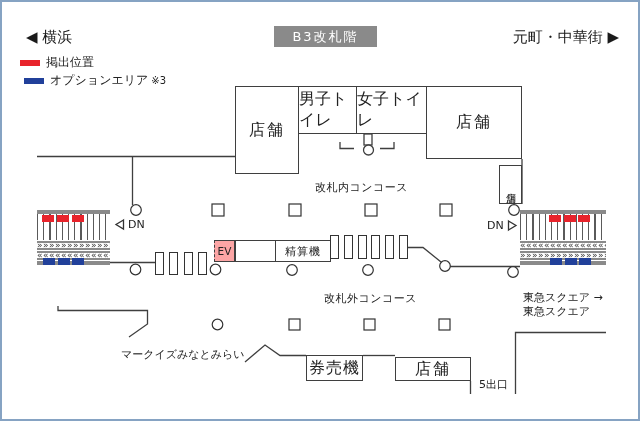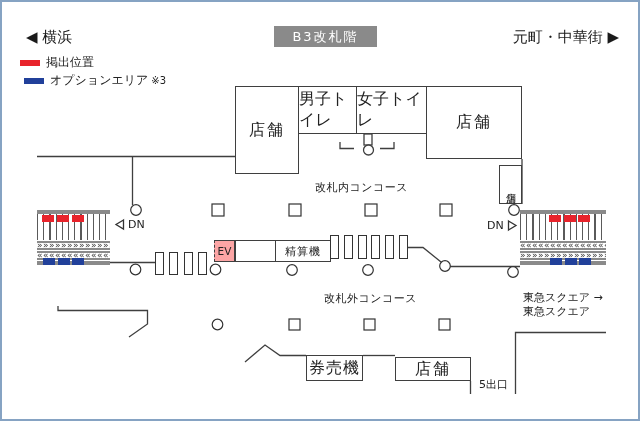--- a/index.html
+++ b/index.html
@@ -168,19 +168,20 @@
   </div>
   <div class="gates g-right">
     <i></i>
       <i></i>
       <i></i>
       <i></i>
       <i></i>
       <i></i>
   </div>
 
+  <div class="lbl" style="left:119px;top:346px;">マークイズみなとみらい</div>
   <div class="room" style="left:304px;top:353px;width:57px;height:26px;letter-spacing:1px;">券売機</div>
   <div class="room" style="left:393px;top:355px;width:76px;height:24px;">店舗</div>
   <div class="lbl" style="left:477px;top:376px;">5出口</div>
   <div class="lbl" style="left:521px;top:289px;">東急スクエア →</div>
   <div class="lbl" style="left:521px;top:303px;">東急スクエア</div>
 
 </div>
 
 </body></html>

